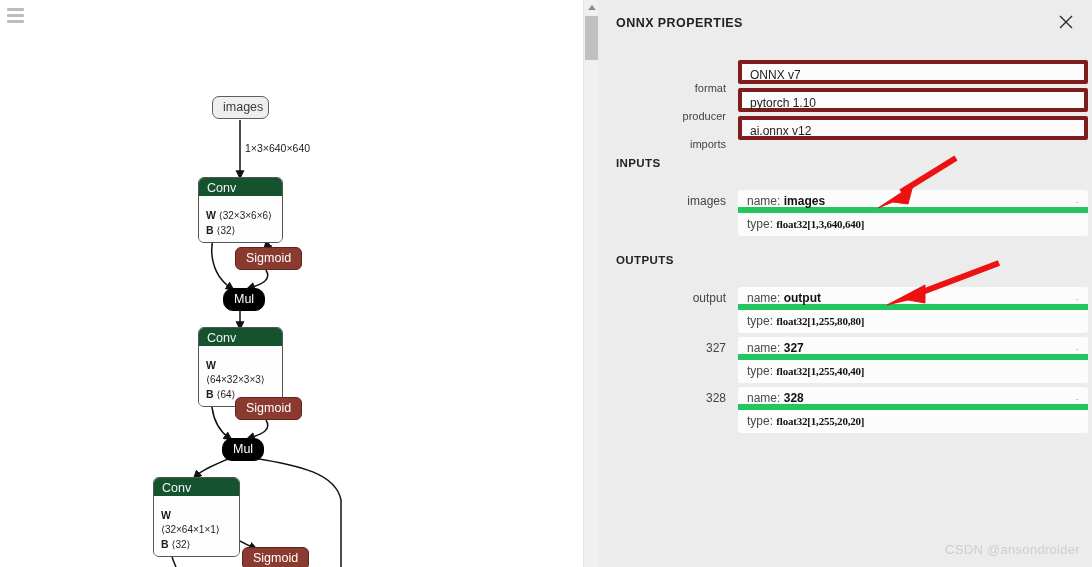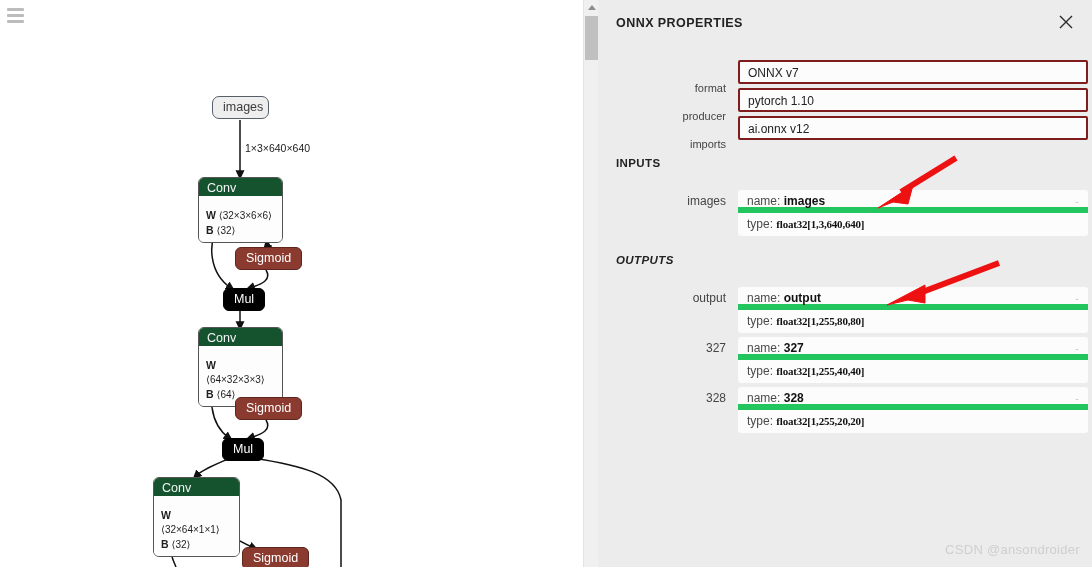--- a/index.html
+++ b/index.html
@@ -48,21 +48,21 @@
     box-sizing: border-box;
     text-align: center;
   }
   .op-node {
     position: absolute;
     border-radius: 6px;
     box-sizing: border-box;
     overflow: hidden;
     border: 1.2px solid #555;
   }
-  .op-node.dark { background: #000000; border-color:#000; }
+  .op-node.dark { background: #000000; border-color:#000;border-radius:10px; }
   .op-node.sig  { background: #8b3a2f; border-color:#5d251e; }
   .op-head {
     background: #14532d;
     color: #f2f4f7;
     font-size: 12.5px;
     padding: 3px 8px 1px 8px;
   }
   .op-body {
     background: #fdfdfd;
     color: #1d1d1d;
@@ -160,21 +160,21 @@
     line-height: 24px;
   }
   .prop-value {
     position: absolute;
     left: 122px;
     top: 0;
     width: 350px;
     height: 24px;
     box-sizing: border-box;
     background: #fcfcfc;
-    border: 2px solid #7f1d1d;
+    border: 4px solid #7f1d1d;
     border-radius: 2px;
     font-size: 12px;
     color: #222222;
     line-height: 22px;
     padding-left: 8px;
   }
 
   
   .io-row { position: absolute; }
   .io-label {
@@ -382,21 +382,21 @@
           <span class="name-val">images</span>
           <span class="io-collapse">-</span>
         </div>
         <div class="io-line">
           <span class="k">type:</span>
           <span class="type-val">float32[1,3,640,640]</span>
         </div>
       </div>
     </div>
 
-    <div class="section-head" style="top:254px;font-style:italic;">OUTPUTS</div>
+    <div class="section-head" style="top:254px;">OUTPUTS</div>
 
     <div class="io-row" style="left:18px; top:287px; width:460px;">
       <div class="io-label">output</div>
       <div class="io-card">
         <div class="io-line sep">
           <span class="k">name:</span>
           <span class="name-val">output</span>
           <span class="io-collapse">-</span>
         </div>
         <div class="io-line">

